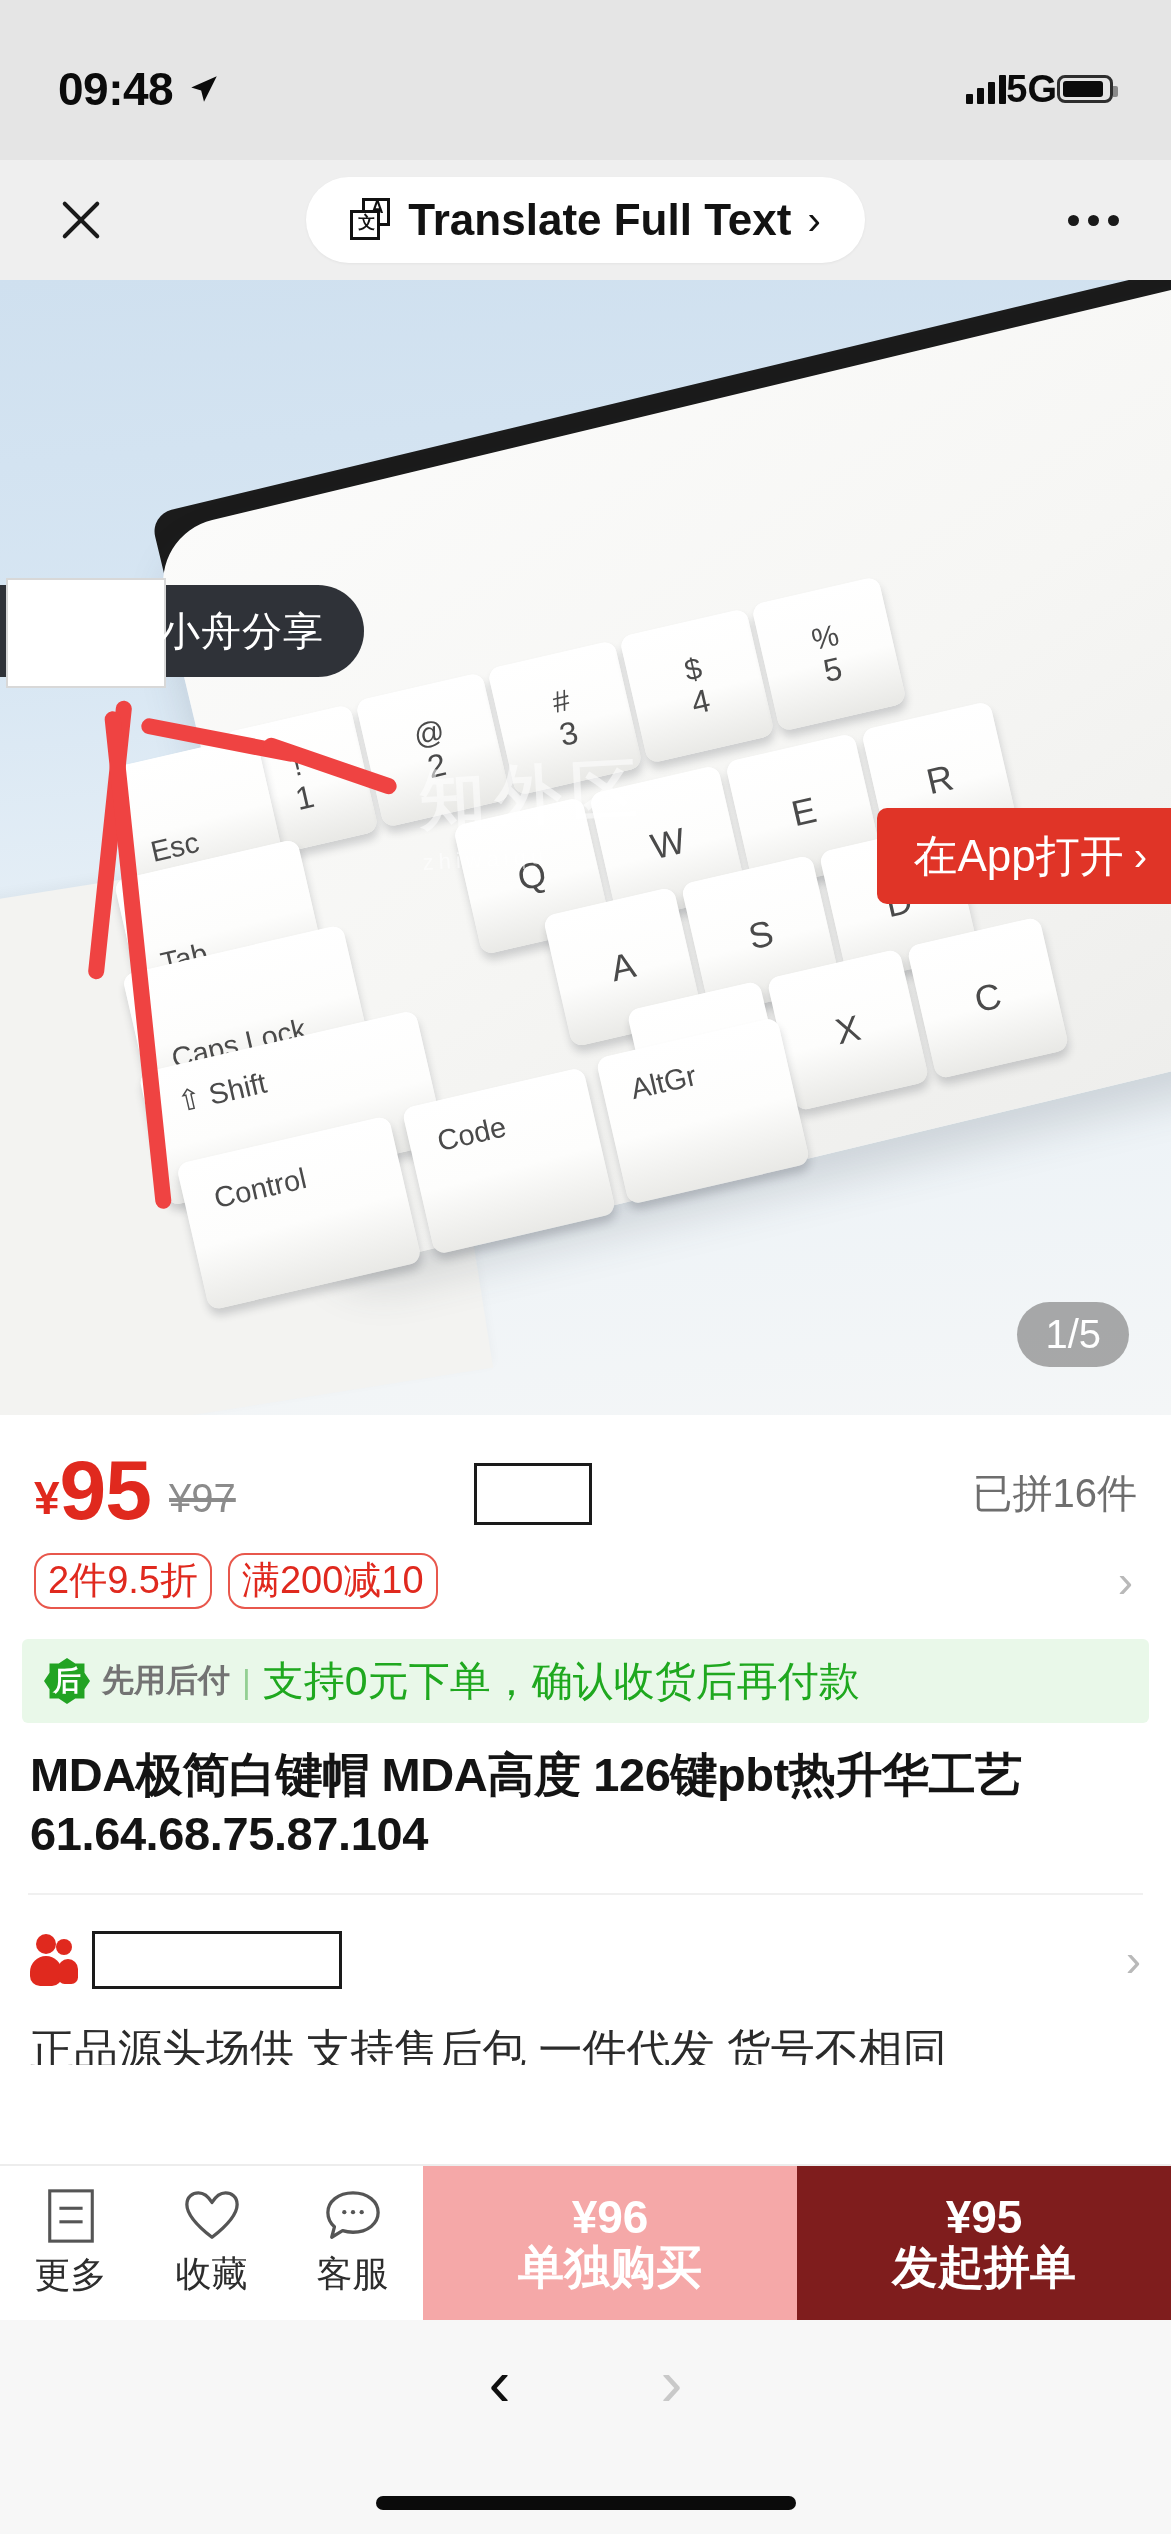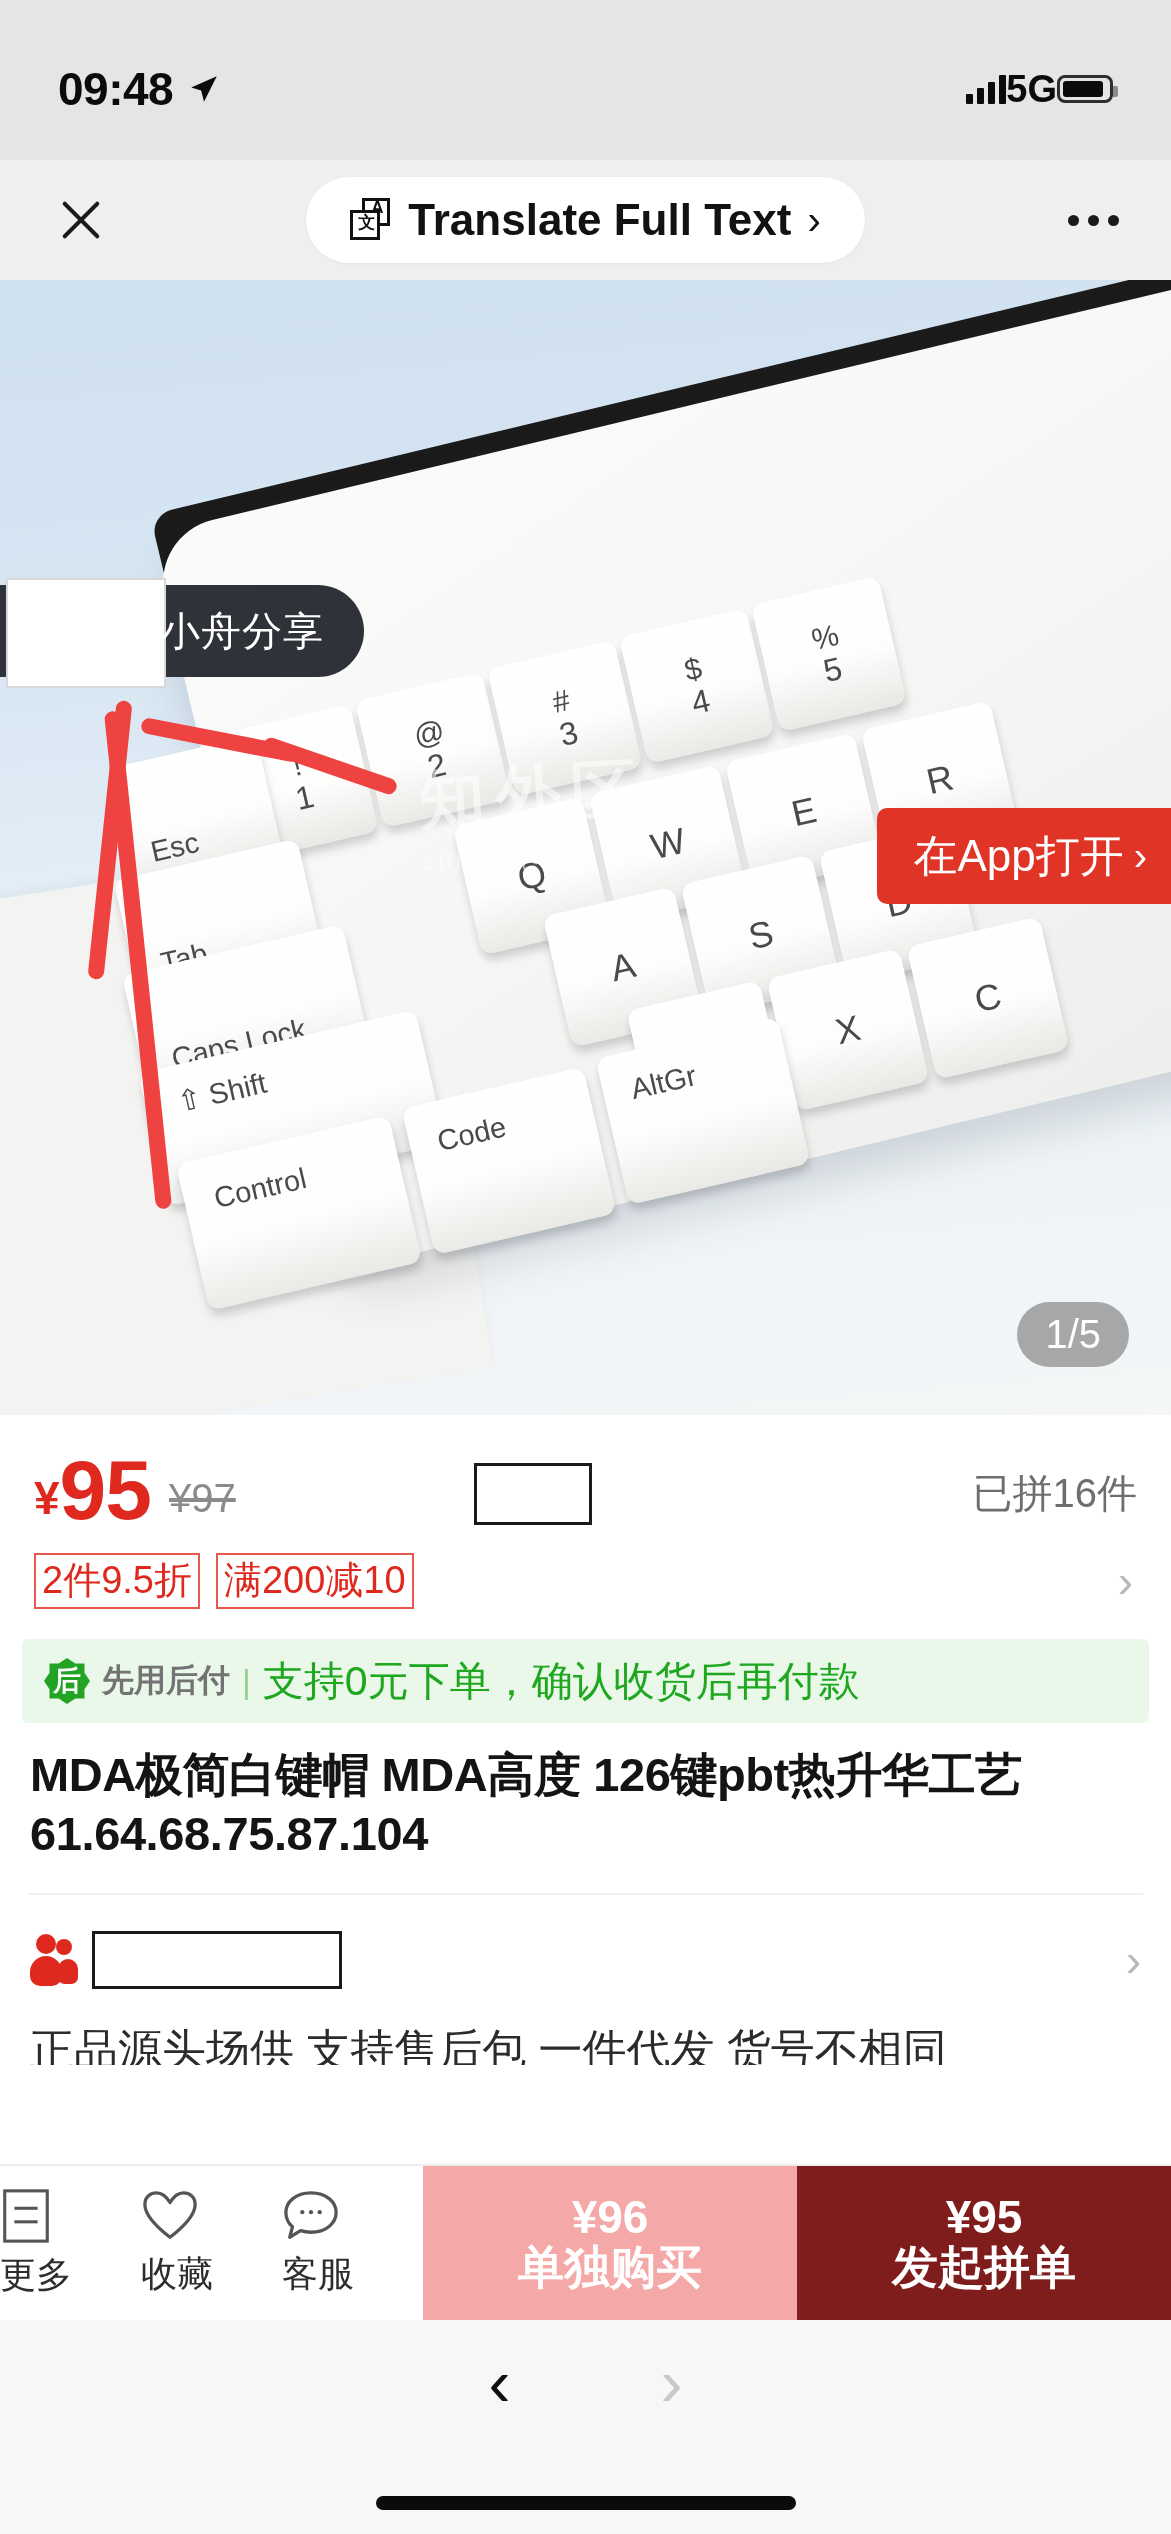--- a/index.html
+++ b/index.html
@@ -139,21 +139,21 @@
   .price-row{ display:flex; align-items:flex-end; height:86px; }
   .cny{ color:#e0291e; font-size:46px; font-weight:700; margin-bottom:6px; }
   .price-main{ color:#e0291e; font-size:84px; font-weight:800; line-height:.95; letter-spacing:-1px;}
   .price-old{ color:#8b8b8b; font-size:40px; text-decoration:line-through; margin-left:18px; margin-bottom:10px;}
   .price-redact{ width:118px; height:62px; background:#fff; border:3px solid #1a1a1a; margin-left:238px; margin-bottom:6px;}
   .sold{ margin-left:auto; color:#6e6e6e; font-size:40px; margin-bottom:10px;}
 
   .promo-row{ display:flex; align-items:center; gap:16px; margin-top:22px; padding-bottom:6px;}
   .promo-tag{
     border:2px solid #e8574c; color:#e0291e; font-size:38px;
-    border-radius:0; padding:6px 6px 8px; line-height:1; white-space:nowrap;
+    border-radius:17px; padding:6px 12px 8px; line-height:1; white-space:nowrap;
   }
   .promo-chev{ margin-left:auto; color:#b9b9b9; font-size:46px; font-weight:300; padding-right:4px;}
 
   
   .green-banner{
     margin:24px 22px 0; background:#e9f8e9; border-radius:6px;
     height:84px; display:flex; align-items:center; gap:12px; padding:0 22px;
   }
   .gb-icon{
     width:46px; height:46px; background:#22a323; color:#fff; flex:0 0 auto;
@@ -186,21 +186,21 @@
     height:62px; overflow:hidden; white-space:nowrap;
   }
 
   
   .action-bar{
     position:absolute; left:0; bottom:214px; width:1171px; height:156px;
     display:flex; background:#fff; border-top:2px solid #ededed;
   }
   .act-icons{ display:flex; flex:0 0 auto; }
   .act{
-    width:141px; display:flex; flex-direction:column; 
+    width:141px; display:flex; flex-direction:column; align-items:center;
     justify-content:center; gap:6px;
   }
   .act svg{ display:block; }
   .act-label{ font-size:36px; color:#2d2d2d; }
   .cta{
     flex:1; display:flex; flex-direction:column; align-items:center;
     justify-content:center; color:#fff; line-height:1.08;
   }
   .cta-solo{ background:#f5a8a8; }
   .cta-group{ background:#7f1d1d; }

